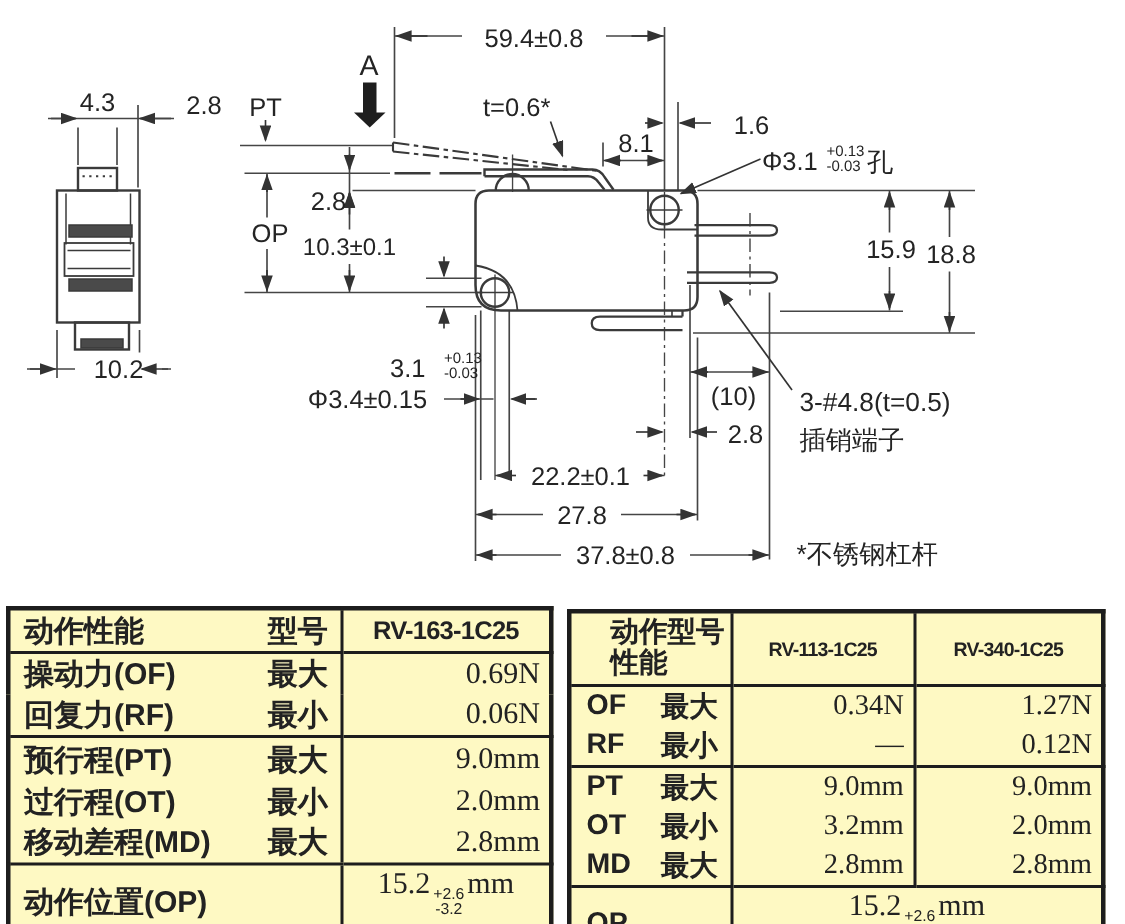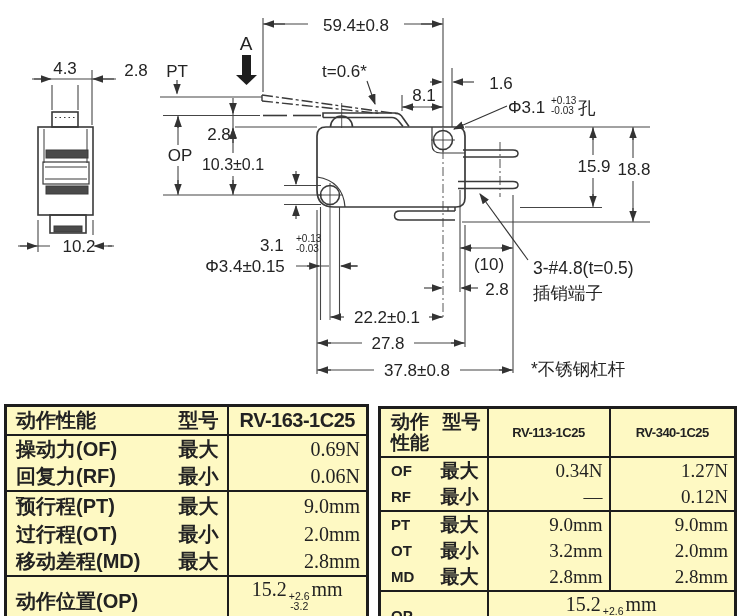--- a/index.html
+++ b/index.html
@@ -10,30 +10,30 @@
   .dimtxt-s{font-size:16px;}
   .toltxt{font-size:10px;}
   .cjk{font-size:17.5px;}
   
   table{border-collapse:collapse;table-layout:fixed;}
   .spec{position:absolute;background:#fef9c3;}
   .spec td{padding:0 6px;vertical-align:middle;overflow:hidden;white-space:nowrap;}
   .spec .nm{font-weight:bold;font-size:20px;text-align:left;padding-left:9px;}
   .spec .cond{font-weight:bold;font-size:20px;text-align:right;padding-right:8px;}
   .spec .val{font-family:"Liberation Serif",serif;font-size:20px;text-align:right;}
-  .spec .mdl{font-size:20px;font-weight:600;text-align:center;letter-spacing:-0.5px;}
+  .spec .mdl{font-size:17px;font-weight:600;text-align:center;letter-spacing:-0.5px;}
   .bl{border-left:2px solid #1d1d1d;}
   .hb td{border-bottom:2.5px solid #1d1d1d;}
   .t-left{left:4px;top:404px;width:365px;border:3px solid #1d1d1d;}
   .t-right{left:378px;top:406px;width:359px;border:3px solid #1d1d1d;}
-  .t-right .nm{font-size:15px;padding-left:10px;}
+  .t-right .nm{font-size:19px;padding-left:10px;}
   .t-right .cond{font-size:19px;}
   .t-right .val{font-size:19px;margin-top:20px;}
   .t-right .mdl{font-size:13px;}
-  .corner-wrap{display:flex;flex-direction:column;line-height:21px;padding:2px 2px;}
+  .corner-wrap{display:flex;flex-direction:column;line-height:21px;padding:2px 18px;}
   .corner-row1{display:flex;justify-content:space-between;}
   .cnr{font-weight:bold;font-size:19px;}
   .tolwrap{display:inline-flex;flex-direction:column;vertical-align:-4px;
            font-family:"Liberation Sans",sans-serif;font-size:10.5px;line-height:10px;
            margin:14px 2px;}
   .opval{font-family:"Liberation Serif",serif;font-size:20px;text-align:center;}
 </style>
 </head>
 <body>
 

